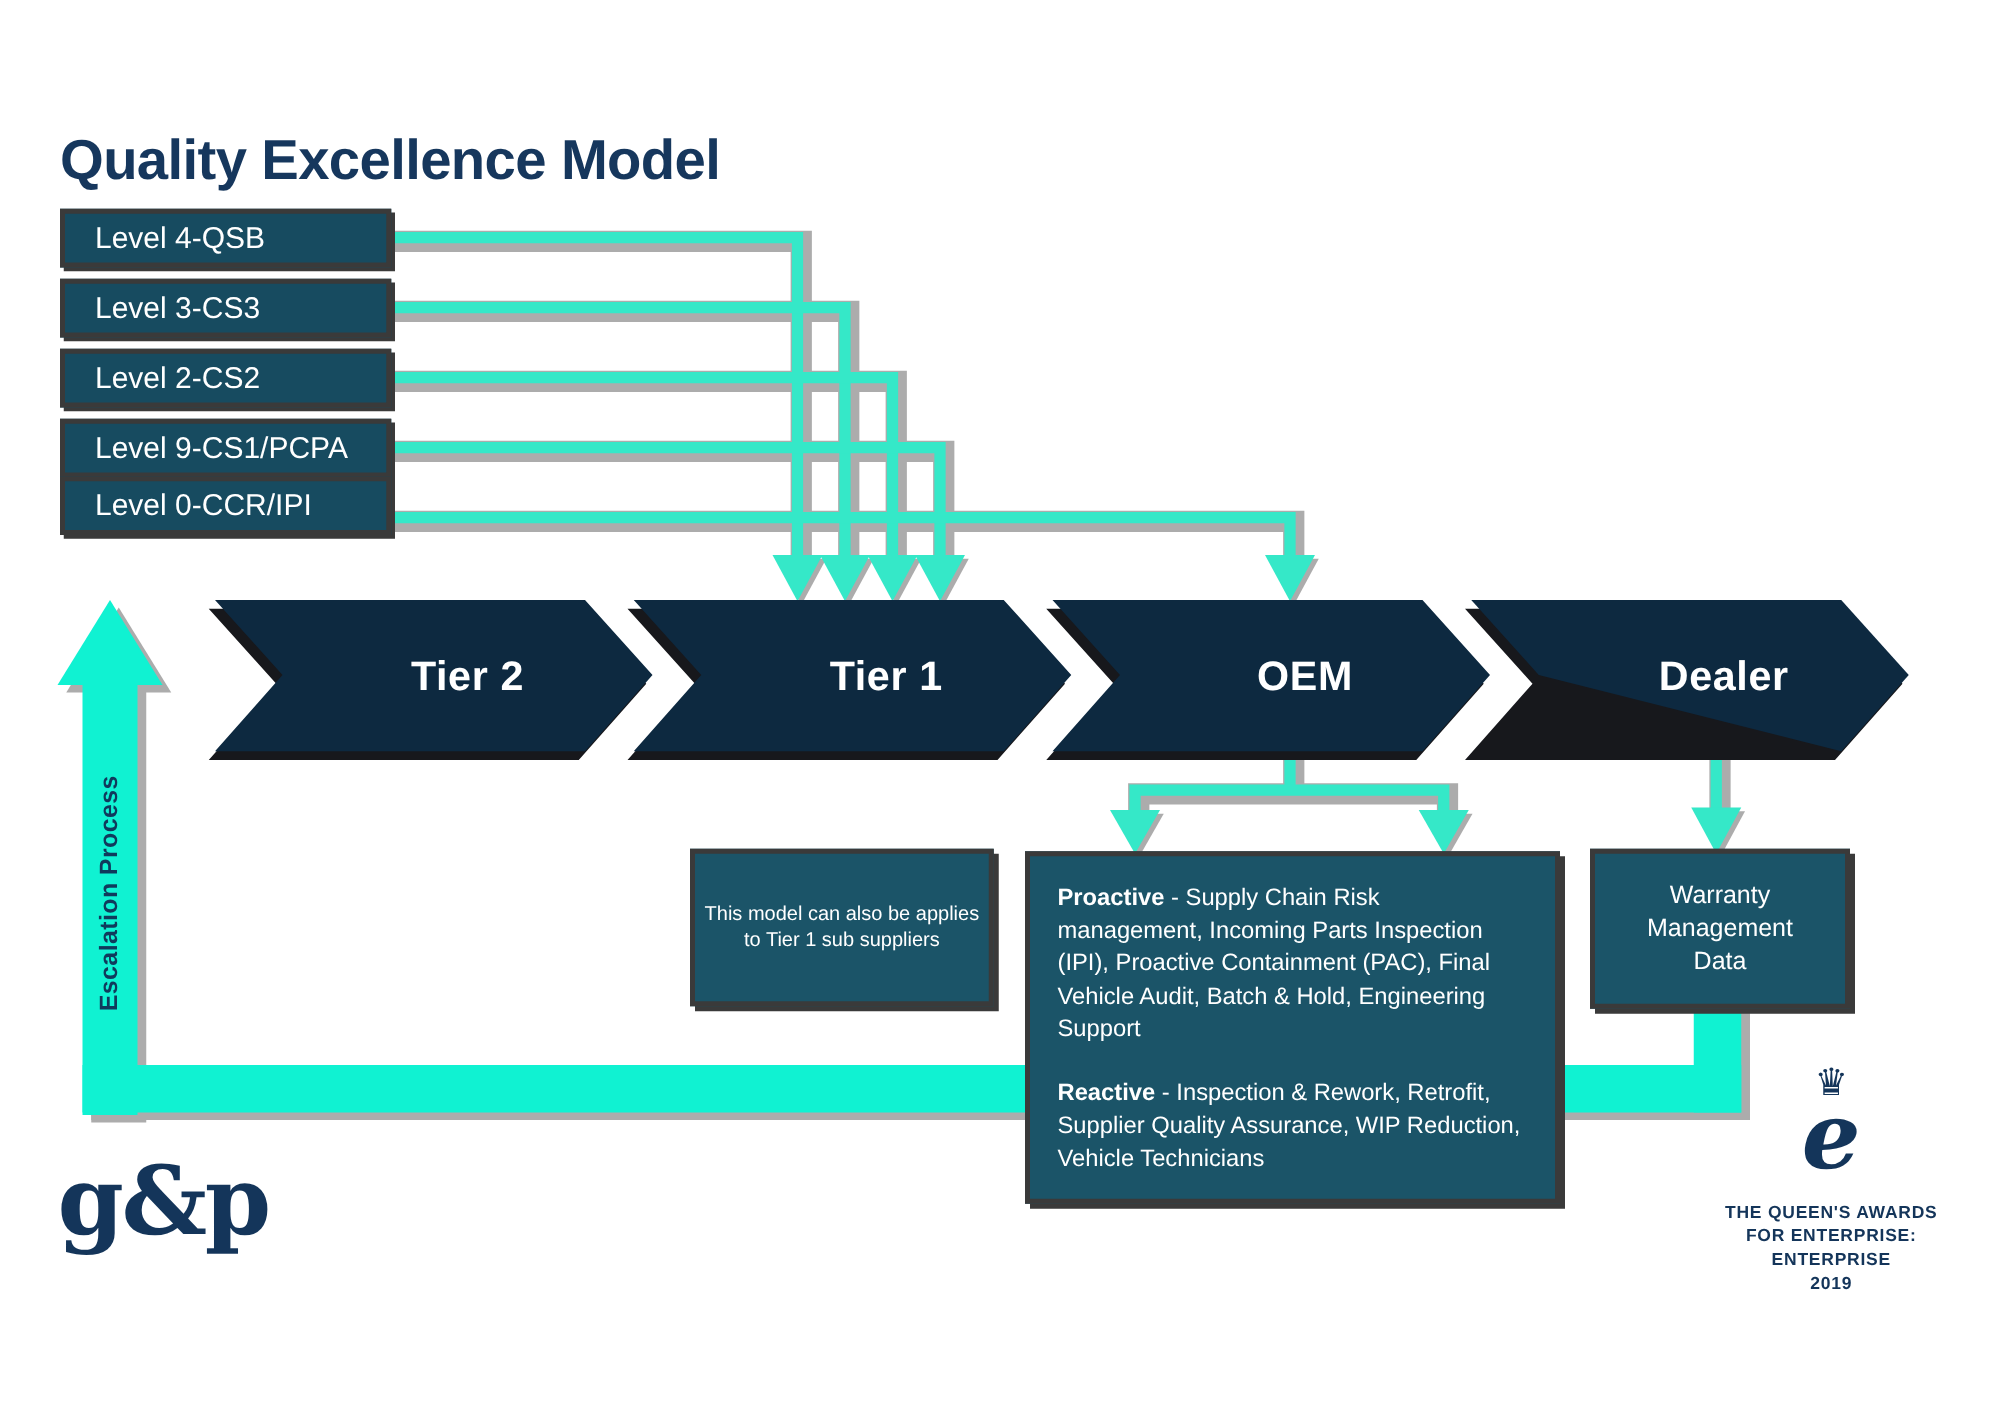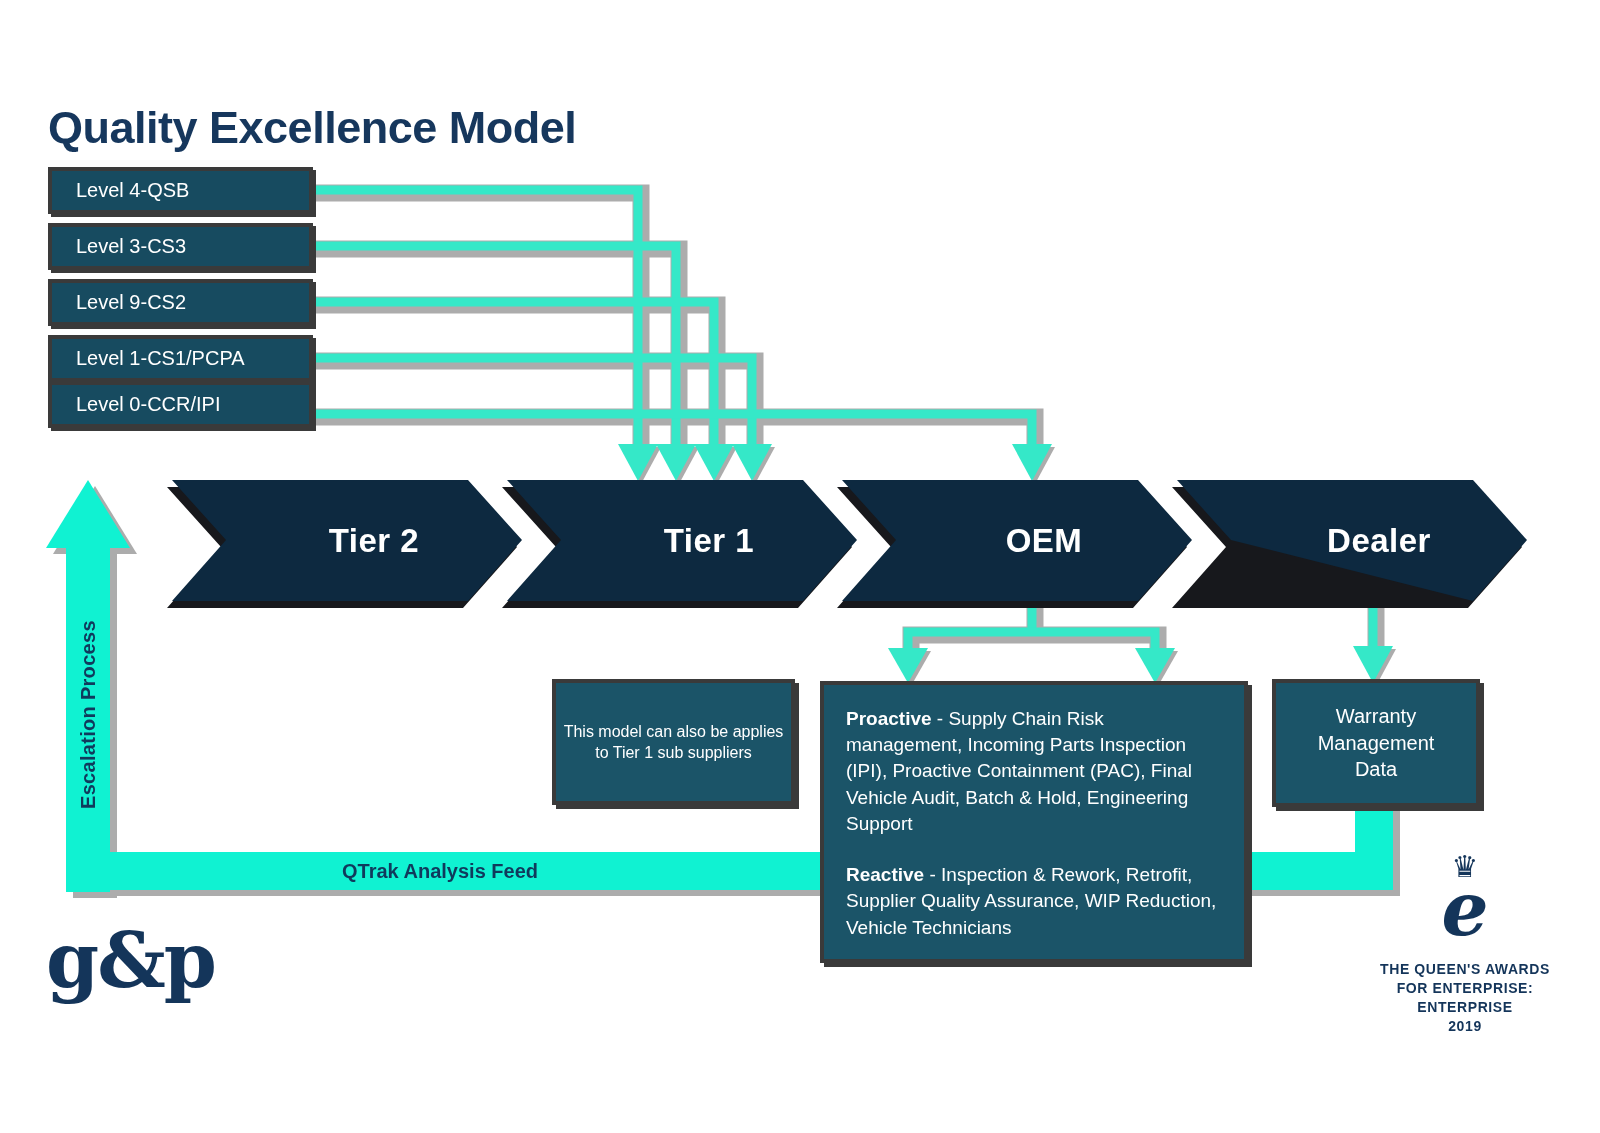--- a/index.html
+++ b/index.html
@@ -22,21 +22,21 @@
   .chev-shadow{fill:var(--chev-shadow);}
   .chev{fill:var(--navy);}
 
   .page-title{position:absolute;left:48px;top:62px;z-index:3;
     font-size:45px;font-weight:800;letter-spacing:-.5px;color:var(--title-navy);margin-top:40px;}
 
   .level-box{position:absolute;left:48px;width:265px;height:47px;z-index:2;
     background:var(--level-teal);border:4px solid var(--border-dark);
     box-shadow:3px 3px 0 var(--border-dark);
     display:flex;align-items:center;padding-left:24px;
-    color:#ffffff;font-size:20px;font-weight:500;}
+    color:#ffffff;font-size:24px;font-weight:500;}
 
   .chev-label{position:absolute;top:480px;width:350px;height:121px;z-index:3;
     display:flex;align-items:center;justify-content:center;padding-left:54px;
     color:#ffffff;font-size:33px;font-weight:600;letter-spacing:.5px;}
 
   .escalation-label{position:absolute;left:66px;top:545px;width:44px;height:340px;z-index:3;
     display:flex;align-items:center;justify-content:center;
     writing-mode:vertical-rl;transform:rotate(180deg);
     color:#103a5c;font-size:20px;font-weight:700;letter-spacing:.3px;}
 
@@ -144,36 +144,35 @@
 
   <div class="page-title">Quality Excellence Model</div>
 
   <div class="level-box" style="top:167px">
       <span>Level 4-QSB</span>
     </div>
   <div class="level-box" style="top:223px">
       <span>Level 3-CS3</span>
     </div>
   <div class="level-box" style="top:279px">
-      <span>Level 9-CS2</span>
+      <span>Level 2-CS2</span>
     </div>
   <div class="level-box" style="top:335px">
-      <span>Level 1-CS1/PCPA</span>
+      <span>Level 9-CS1/PCPA</span>
     </div>
   <div class="level-box" style="top:381px">
       <span>Level 0-CCR/IPI</span>
     </div>
 
   <div class="chev-label" style="left:172px">Tier 2</div>
   <div class="chev-label" style="left:507px">Tier 1</div>
   <div class="chev-label" style="left:842px">OEM</div>
   <div class="chev-label" style="left:1177px">Dealer</div>
 
   <div class="escalation-label">Escalation Process</div>
-  <div class="qtrak-label">QTrak Analysis Feed</div>
 
   <div class="teal-box note-box">
     <span>This model can also be applies to Tier 1 sub suppliers</span>
   </div>
 
   <div class="teal-box warranty-box">
     <span>Warranty Management Data</span>
   </div>
 
   <div class="teal-box detail-box">

